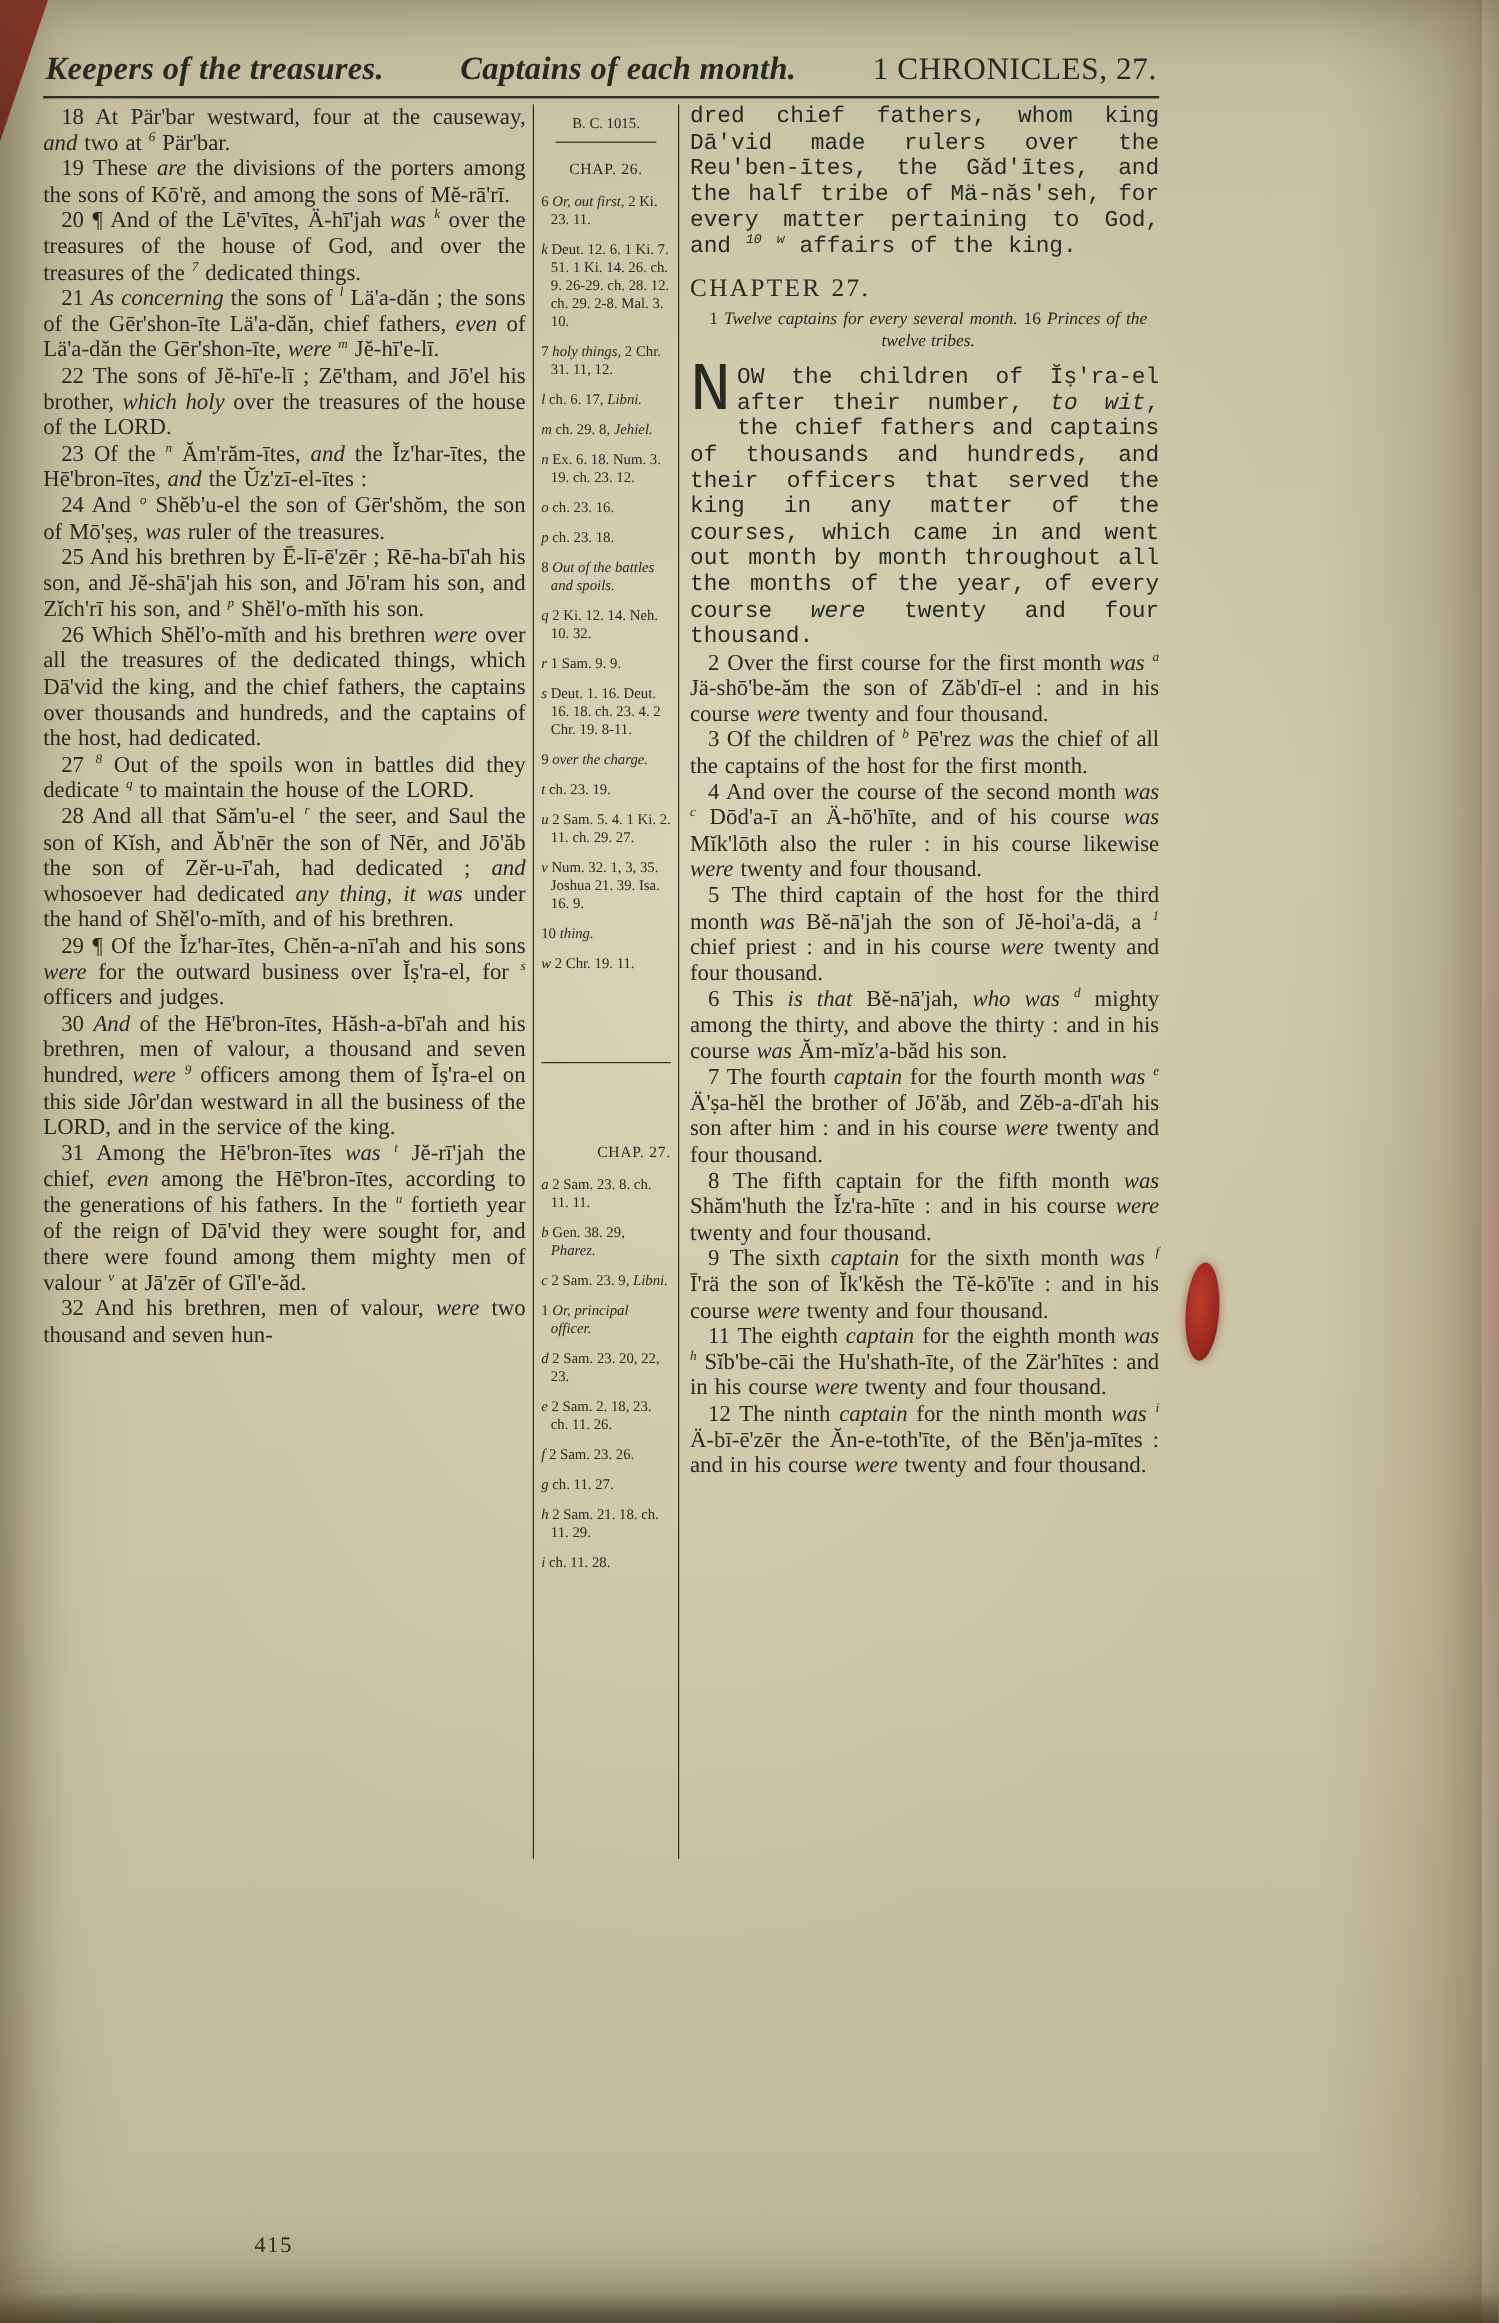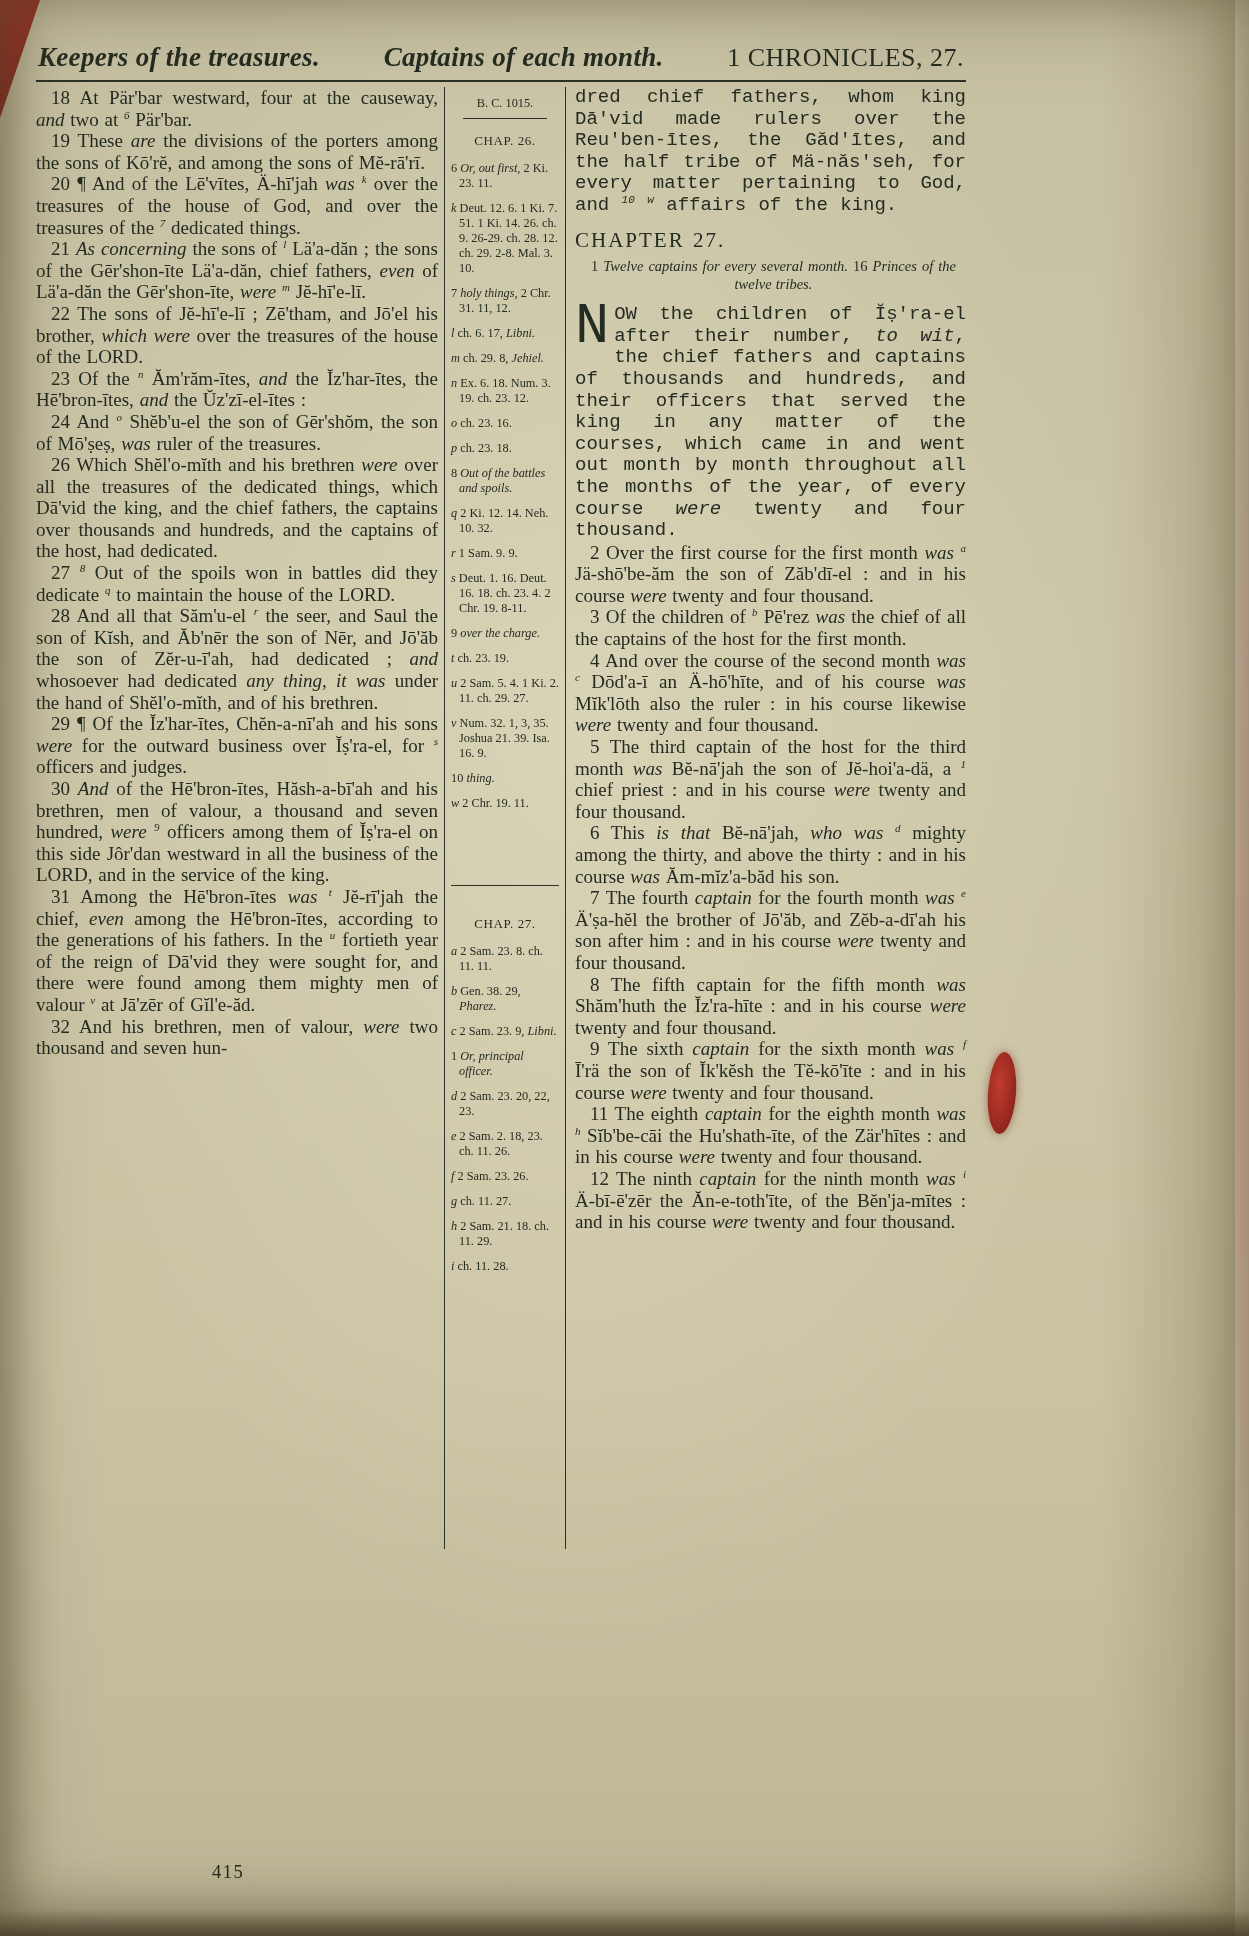--- a/index.html
+++ b/index.html
@@ -55,21 +55,21 @@
   .bodytext p.verse { margin:0; text-indent:15px; }
   .bodytext p.no-indent { margin:0; text-indent:0;font-family:Liberation Mono, monospace; }
   sup.ref { font-size:11px; font-style:italic; line-height:0; letter-spacing:0; }
 
   
   .bc-date { text-align:center; padding:6px 0 7px 0; }
   .center-rule { border-top:1.2px solid #2b3126; width:78%; margin:0 auto 14px auto; }
   .ref-heading { text-align:center; letter-spacing:.6px; margin:4px 0 13px 0; font-size:13px; }
   .ref-entries p { margin:0 0 10px 0; padding-left:8px; text-indent:-8px; }
   .section-divider { border-top:1.2px solid #2b3126; margin:74px 0 0 0; }
-  .ref-section-2 .ref-heading { margin-top:30px; }
+  .ref-section-2 .ref-heading { margin-top:66px;text-align:right; }
 
   
   .chapter-heading { text-align:left; font-size:21px; letter-spacing:2px; margin:13px 0 7px 0; }
   .chapter-summary { font-style:normal; font-size:14.5px; line-height:17.5px;
                      text-align:justify; text-align-last:center; margin:0 10px 11px 16px; word-spacing:.5px; }
   .chapter-summary i { font-style:italic; }
   .dropcap { float:left; font-size:57px; line-height:43px; padding:2px 5px 0 0; }
 
   .page-number { position:absolute; left:212px; top:1862px; z-index:2;
                  font-size:18.5px; letter-spacing:1.5px; }
@@ -94,23 +94,24 @@
     </div>
     <div class="head-rule"></div>
 
     <div class="columns">
 
       <div class="col-left bodytext">
           <p class="verse">18 At Pär'bar westward, four at the causeway, <i>and</i> two at <sup class="ref">6</sup> Pär'bar.</p>
           <p class="verse">19 These <i>are</i> the divisions of the porters among the sons of Kō'rĕ, and among the sons of Mĕ-rā'rī.</p>
           <p class="verse">20 ¶ And of the Lē'vītes, Ä-hī'jah <i>was</i> <sup class="ref">k</sup> over the treasures of the house of God, and over the treasures of the <sup class="ref">7</sup> dedicated things.</p>
           <p class="verse">21 <i>As concerning</i> the sons of <sup class="ref">l</sup> Lä'a-dăn ; the sons of the Gēr'shon-īte Lä'a-dăn, chief fathers, <i>even</i> of Lä'a-dăn the Gēr'shon-īte, <i>were</i> <sup class="ref">m</sup> Jĕ-hī'e-lī.</p>
-          <p class="verse">22 The sons of Jĕ-hī'e-lī ; Zē'tham, and Jō'el his brother, <i>which were</i> over the treasures of the house of the LORD.</p>
+          <p class="verse">22 The sons of Jĕ-hī'e-lī ; Zē'tham, and Jō'el his brother, <i>which holy</i> over the treasures of the house of the LORD.</p>
           <p class="verse">23 Of the <sup class="ref">n</sup> Ăm'răm-ītes, <i>and</i> the Ĭz'har-ītes, the Hē'bron-ītes, <i>and</i> the Ŭz'zī-el-ītes :</p>
           <p class="verse">24 And <sup class="ref">o</sup> Shĕb'u-el the son of Gēr'shŏm, the son of Mō'ṣeṣ, <i>was</i> ruler of the treasures.</p>
+          <p class="verse">25 And his brethren by Ē-lī-ē'zēr ; Rē-ha-bī'ah his son, and Jĕ-shā'jah his son, and Jō'ram his son, and Zĭch'rī his son, and <sup class="ref">p</sup> Shĕl'o-mĭth his son.</p>
           <p class="verse">26 Which Shĕl'o-mĭth and his brethren <i>were</i> over all the treasures of the dedicated things, which Dā'vid the king, and the chief fathers, the captains over thousands and hundreds, and the captains of the host, had dedicated.</p>
           <p class="verse">27 <sup class="ref">8</sup> Out of the spoils won in battles did they dedicate <sup class="ref">q</sup> to maintain the house of the LORD.</p>
           <p class="verse">28 And all that Săm'u-el <sup class="ref">r</sup> the seer, and Saul the son of Kĭsh, and Ăb'nēr the son of Nēr, and Jō'ăb the son of Zĕr-u-ī'ah, had dedicated ; <i>and</i> whosoever had dedicated <i>any thing, it was</i> under the hand of Shĕl'o-mĭth, and of his brethren.</p>
           <p class="verse">29 ¶ Of the Ĭz'har-ītes, Chĕn-a-nī'ah and his sons <i>were</i> for the outward business over Ĭṣ'ra-el, for <sup class="ref">s</sup> officers and judges.</p>
           <p class="verse">30 <i>And</i> of the Hē'bron-ītes, Hăsh-a-bī'ah and his brethren, men of valour, a thousand and seven hundred, <i>were</i> <sup class="ref">9</sup> officers among them of Ĭṣ'ra-el on this side Jôr'dan westward in all the business of the LORD, and in the service of the king.</p>
           <p class="verse">31 Among the Hē'bron-ītes <i>was</i> <sup class="ref">t</sup> Jĕ-rī'jah the chief, <i>even</i> among the Hē'bron-ītes, according to the generations of his fathers. In the <sup class="ref">u</sup> fortieth year of the reign of Dā'vid they were sought for, and there were found among them mighty men of valour <sup class="ref">v</sup> at Jā'zēr of Gĭl'e-ăd.</p>
           <p class="verse">32 And his brethren, men of valour, <i>were</i> two thousand and seven hun-</p>
         </div>
 
       <div class="col-center">

